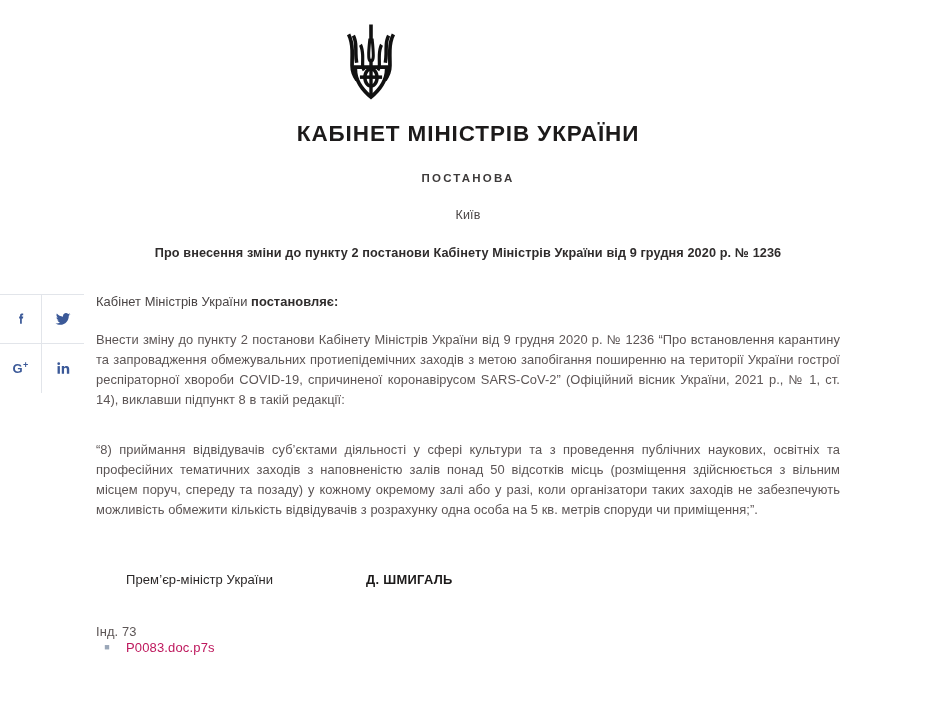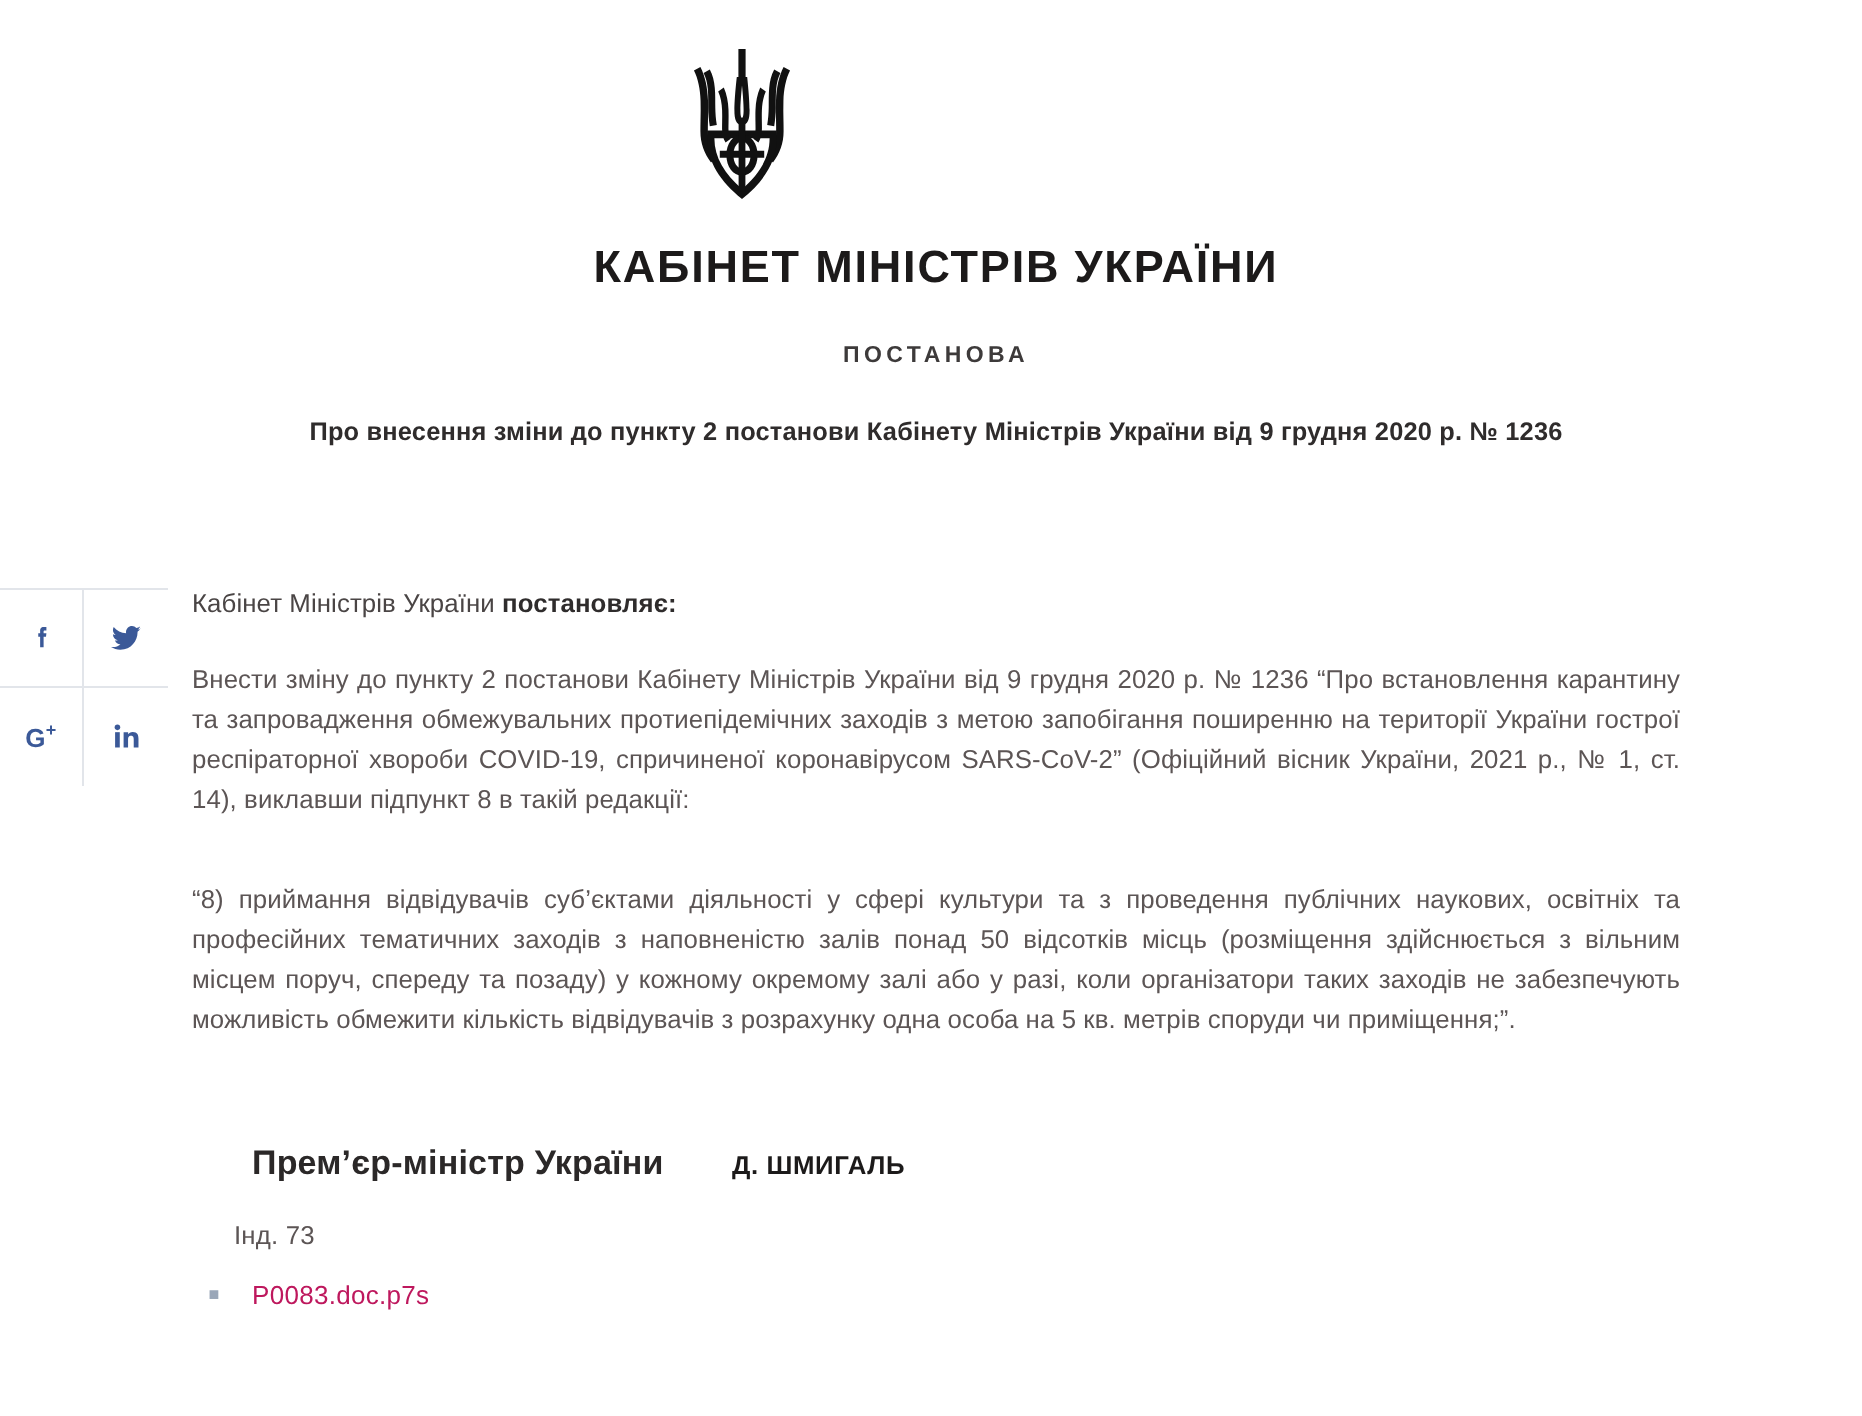--- a/index.html
+++ b/index.html
@@ -160,40 +160,39 @@
     left: 96px;
     top: 572px;
     width: 744px;
     display: flex;
     align-items: baseline;
   }
   .sig-role {
     width: 270px;
     padding-left: 30px;
     box-sizing: border-box;
-    font-size: 17px;
-    font-weight: 700;
+    font-size: 13px;
+    font-weight: 400;
     color: #2b2828;
     letter-spacing: .1px;
   }
   .sig-name {
     font-size: 12.9px;
     font-weight: 700;
     color: #1c1a1a;
     letter-spacing: .3px;
   }
 
   .index-line {
     position: absolute;
     left: 96px;
-    top: 610px;
+    top: 624px;
     font-size: 12.9px;
     color: #5c5555;
     letter-spacing: .1px;
-    margin-left: 21px;
   }
 
   .attachments {
     position: absolute;
     left: 96px;
     top: 640px;
     width: 400px;
   }
   .attach-item {
     display: flex;
@@ -282,20 +281,21 @@
 
           <path d="M26.3 38.0h3.4v33.8h-3.4z"></path>
         </g>
       </svg>
     </span>
   </div>
 
   <div class="doc-head">
     <div class="org-title">КАБІНЕТ МІНІСТРІВ УКРАЇНИ</div>
     <div class="doc-kind">ПОСТАНОВА</div>
+    <div class="doc-city">Київ</div>
     <div class="doc-subject">Про внесення зміни до пункту 2 постанови Кабінету Міністрів України від 9 грудня 2020 р. № 1236</div>
   </div>
 
   <div class="doc-body">
     <p class="p lead"><span>Кабінет Міністрів України </span><b>постановляє:</b></p>
     <p class="p spaced">Внести зміну до пункту 2 постанови Кабінету Міністрів України  від 9 грудня 2020 р. № 1236 “Про встановлення карантину та запровадження обмежувальних протиепідемічних заходів з метою запобігання поширенню на території України гострої респіраторної хвороби COVID-19, спричиненої коронавірусом SARS-CoV-2” (Офіційний вісник України, 2021 р., № 1, ст. 14), виклавши підпункт 8 в такій редакції:</p>
     <p class="p quote">“8) приймання відвідувачів суб’єктами діяльності у сфері культури та з проведення публічних наукових, освітніх та професійних тематичних заходів з наповненістю залів понад 50 відсотків місць (розміщення здійснюється з вільним місцем поруч, спереду та позаду) у кожному окремому залі або у разі, коли організатори таких заходів не забезпечують можливість обмежити кількість відвідувачів з розрахунку одна особа на 5 кв. метрів споруди чи приміщення;”.</p>
   </div>
 
   <div class="signature">

